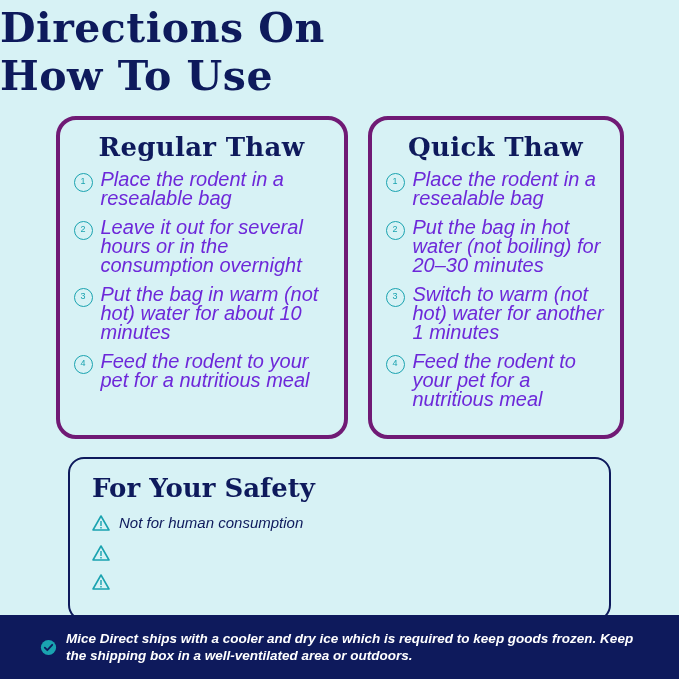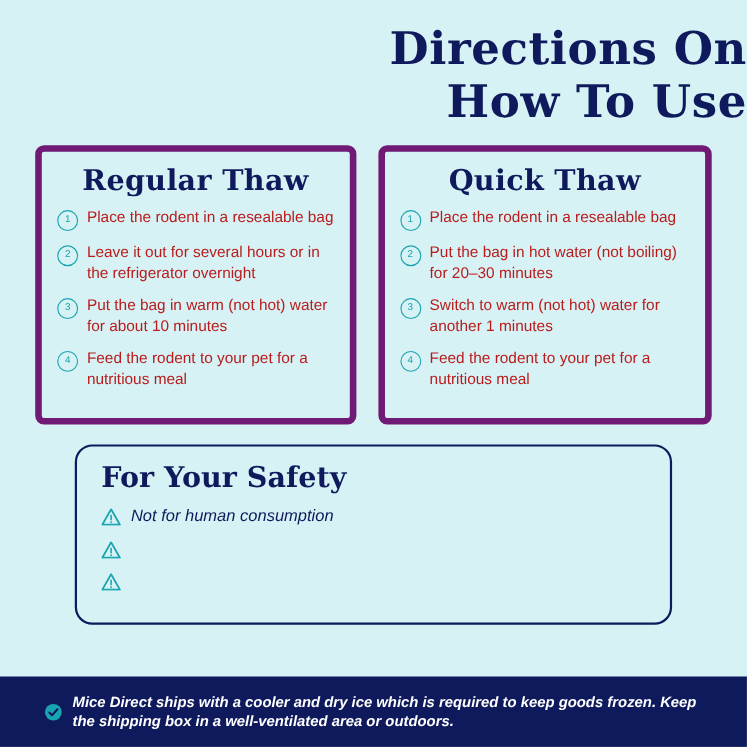--- a/index.html
+++ b/index.html
@@ -16,49 +16,49 @@
   }
   .page {
     position: relative;
     width: 679px;
     height: 679px;
     box-sizing: border-box;
     background: #d7f2f5;
   }
   
   .title-wrap {
-    text-align: right;
-    padding-top: 20px;
+    text-align: left;
+    padding-top: 4px;
   }
   .title-line {
     font-family: "DejaVu Serif", serif;
     font-weight: bold;
     color: #0e1a5c;
     font-size: 41px;
     line-height: 48px;
     letter-spacing: 0.5px;
   }
   
   .cards-row {
     display: flex;
     justify-content: center;
     gap: 20px;
     margin-top: 16px;
     padding: 0 32px;
     box-sizing: border-box;
   }
   .card {
-    border: 6px solid #701a75;
-    border-radius: 8px;
+    border: 4px solid #701a75;
+    border-radius: 20px;
     background: #d7f2f5;
     box-sizing: border-box;
     padding: 12px 14px 16px 14px;
   }
   .card-left { width: 292px; }
-  .card-right { width: 304px; }
+  .card-right { width: 256px; }
   .card-title {
     font-family: "DejaVu Serif", serif;
     font-weight: bold;
     color: #0e1a5c;
     font-size: 26px;
     text-align: center;
     margin-bottom: 8px;
     letter-spacing: 0.3px;
   }
   .step {
@@ -75,22 +75,23 @@
     color: #1aa3b0;
     font-size: 9px;
     line-height: 15px;
     text-align: center;
     margin-right: 8px;
     margin-top: 3px;
     font-family: "Liberation Sans", sans-serif;
   }
   .step-text {
     font-family: "Liberation Sans", sans-serif;
-    color: #b91c1c;
-    font-size: 14px;
+    font-style: italic;
+    color: #6d28d9;
+    font-size: 20px;
     line-height: 19px;
   }
   
   .safety-wrap {
     display: flex;
     justify-content: center;
     margin-top: 18px;
     padding: 0 68px;
     box-sizing: border-box;
   }
@@ -170,21 +171,21 @@
 
     <div class="card card-left">
       <div class="card-title">Regular Thaw</div>
 
       <div class="step">
         <div class="step-num">1</div>
         <div class="step-text">Place the rodent in a resealable bag</div>
       </div>
       <div class="step">
         <div class="step-num">2</div>
-        <div class="step-text">Leave it out for several hours or in the refrigerator overnight</div>
+        <div class="step-text">Leave it out for several hours or in the consumption overnight</div>
       </div>
       <div class="step">
         <div class="step-num">3</div>
         <div class="step-text">Put the bag in warm (not hot) water for about 10 minutes</div>
       </div>
       <div class="step">
         <div class="step-num">4</div>
         <div class="step-text">Feed the rodent to your pet for a nutritious meal</div>
       </div>
     </div>

